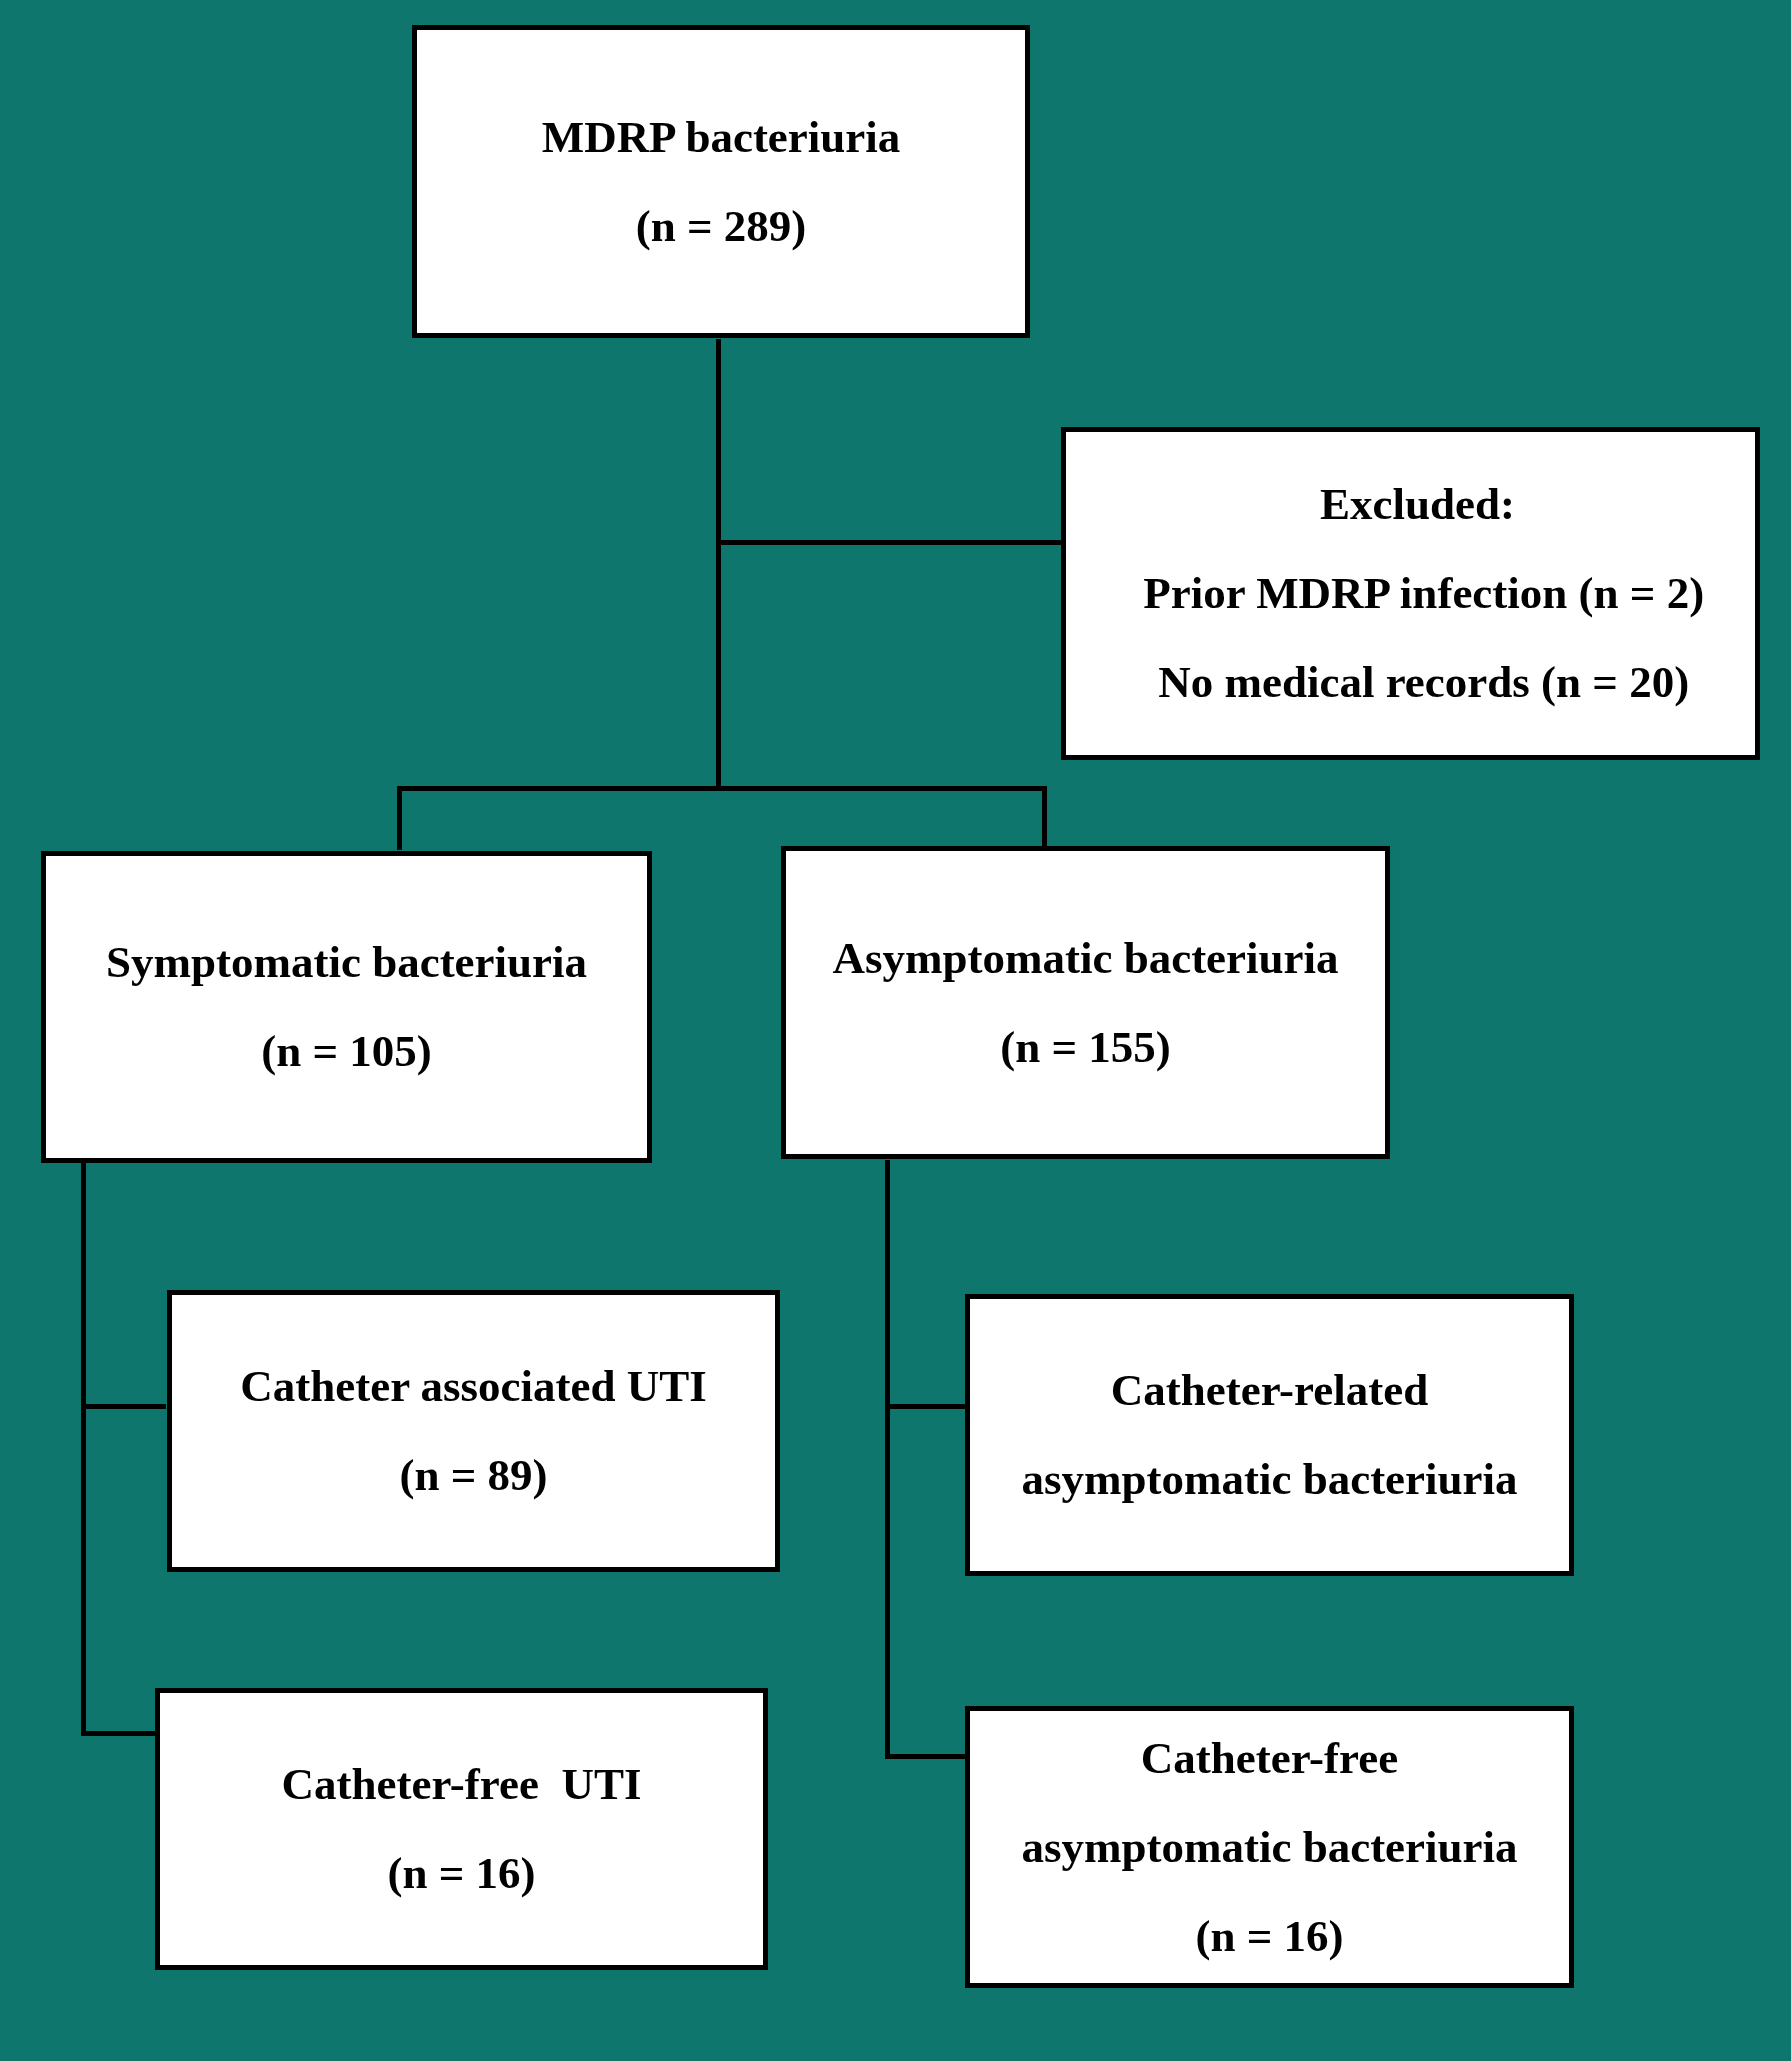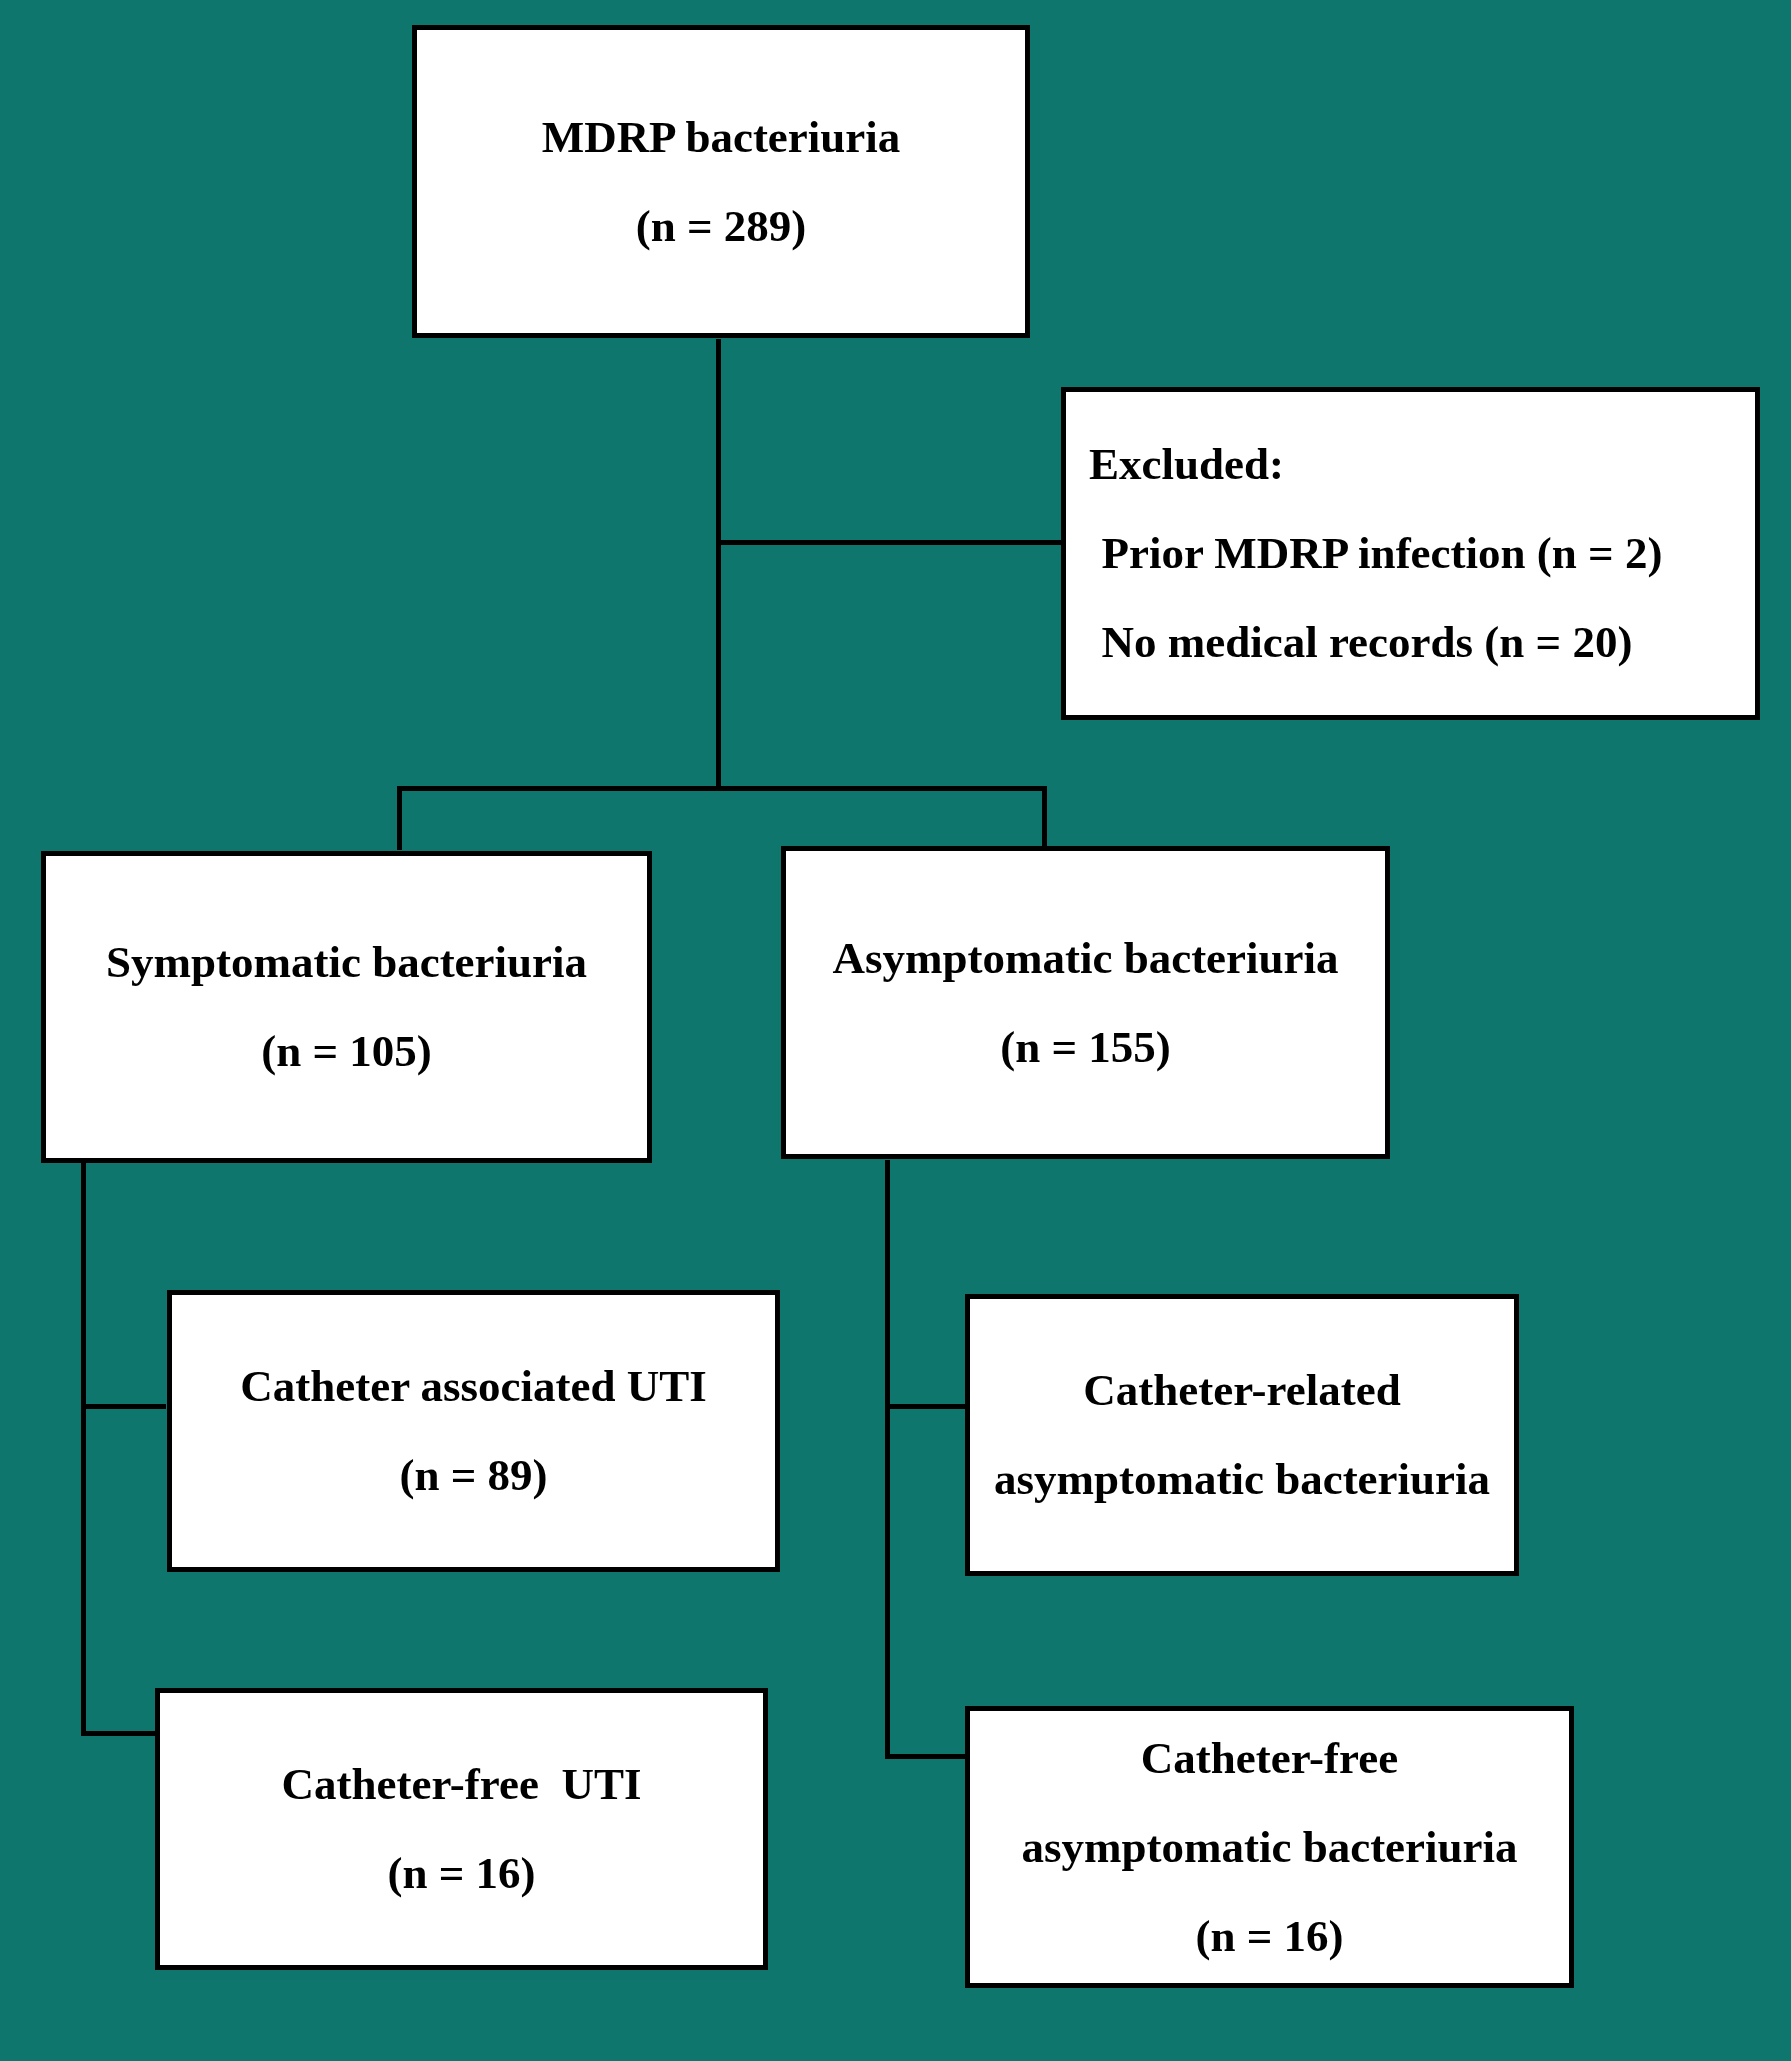--- a/index.html
+++ b/index.html
@@ -22,34 +22,34 @@
     justify-content: center;
     align-items: center;
   }
   .box .line {
     font-size: 45px;
     font-weight: bold;
     line-height: 89px;
     white-space: pre-wrap;
     text-align: center;
   }
-  .box.left-align { align-items: flex-start; padding-left: 23px; padding-right: 9px; }
+  .box.left-align { align-items: center; padding-left: 23px; padding-right: 9px; margin-top: 40px; }
   .box.left-align .line { text-align: left; }
   .box.left-align .line.indent { margin-left: 12.5px; }
   .conn {
     position: absolute;
     background: #000000;
   }
   
   #box-mdrp          { left: 412px;  top: 25px;   width: 618px; height: 313px; }
   #box-excluded      { left: 1061px; top: 387px;  width: 699px; height: 333px; }
   #box-symptomatic   { left: 41px;   top: 851px;  width: 611px; height: 312px; }
   #box-asymptomatic  { left: 781px;  top: 846px;  width: 609px; height: 313px; }
   #box-cauti         { left: 167px;  top: 1290px; width: 613px; height: 282px; }
-  #box-crab          { left: 965px; top: 1294px; width: 554px; height: 282px; }
+  #box-crab          { left: 965px; top: 1294px; width: 609px; height: 282px; }
   #box-cfuti         { left: 155px;  top: 1688px; width: 613px; height: 282px; }
   #box-cfab          { left: 965px; top: 1706px; width: 609px; height: 282px; }
   
   #conn-trunk        { left: 716px;  top: 339px;  width: 4.5px;   height: 451px; }
   #conn-excluded     { left: 719px;  top: 540px;  width: 342px; height: 4.5px;  }
   #conn-split        { left: 397px;  top: 786px;  width: 649px; height: 4.5px;  }
   #conn-drop-left    { left: 397px;  top: 786px;  width: 4.5px;   height: 64px;  }
   #conn-drop-right   { left: 1042px; top: 786px;  width: 4.5px;   height: 60px;  }
   #conn-rail-left    { left: 81px;   top: 1162px; width: 4.5px;   height: 573px; }
   #conn-stub-cauti   { left: 81px;   top: 1404px; width: 85px;  height: 4.5px;  }

